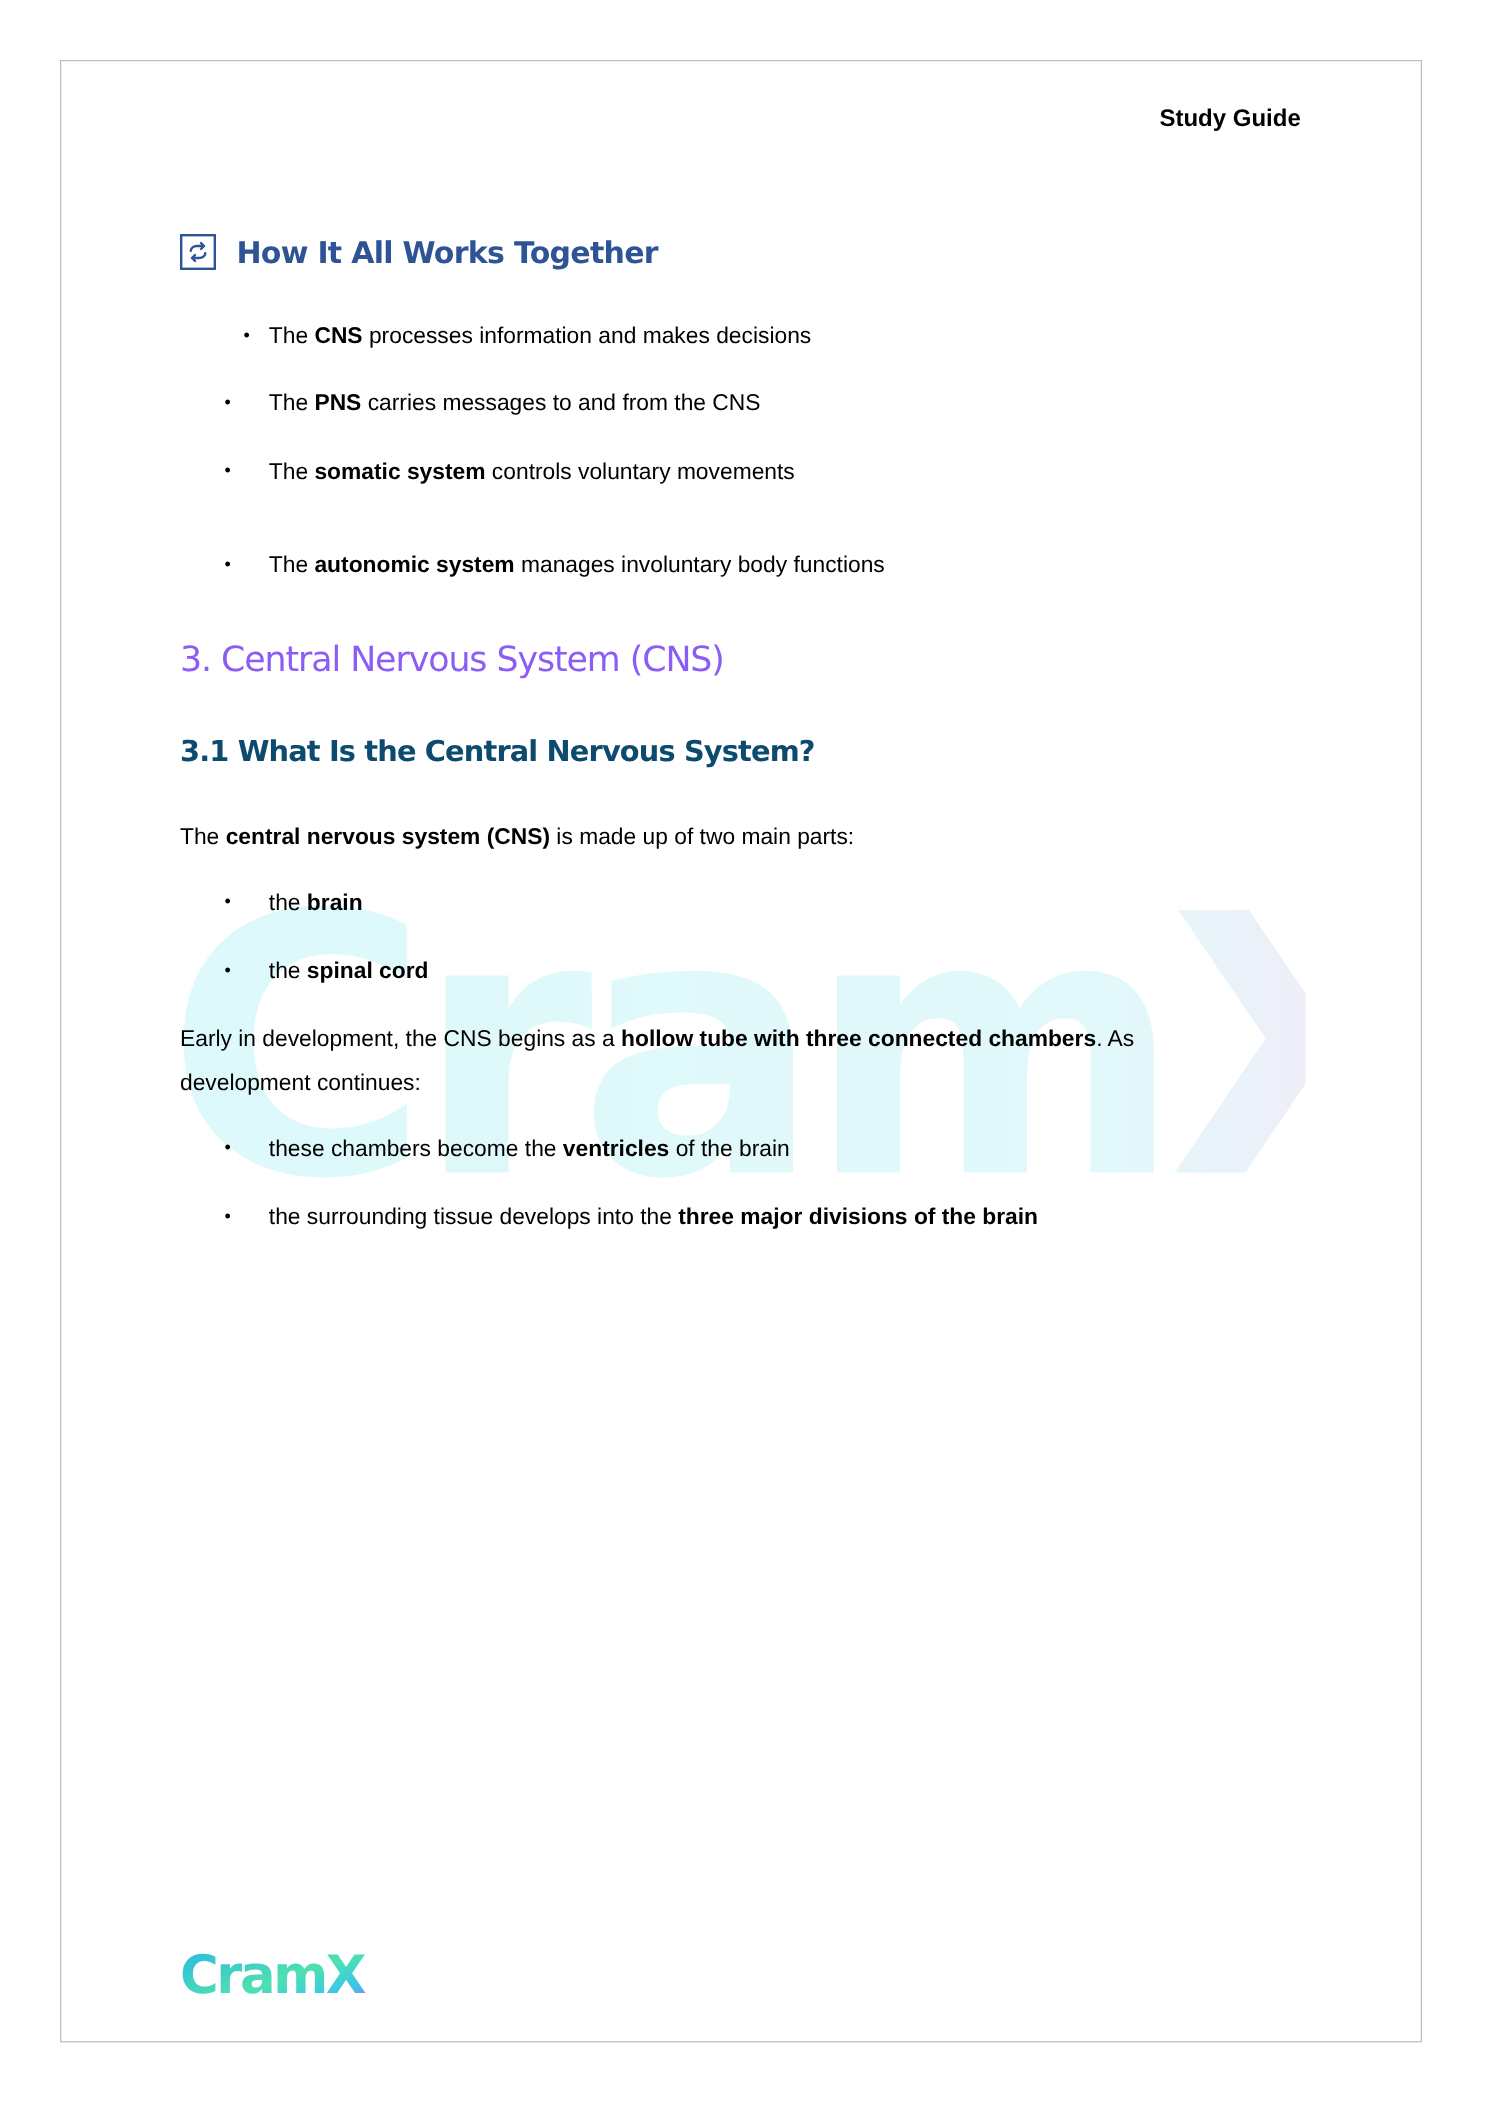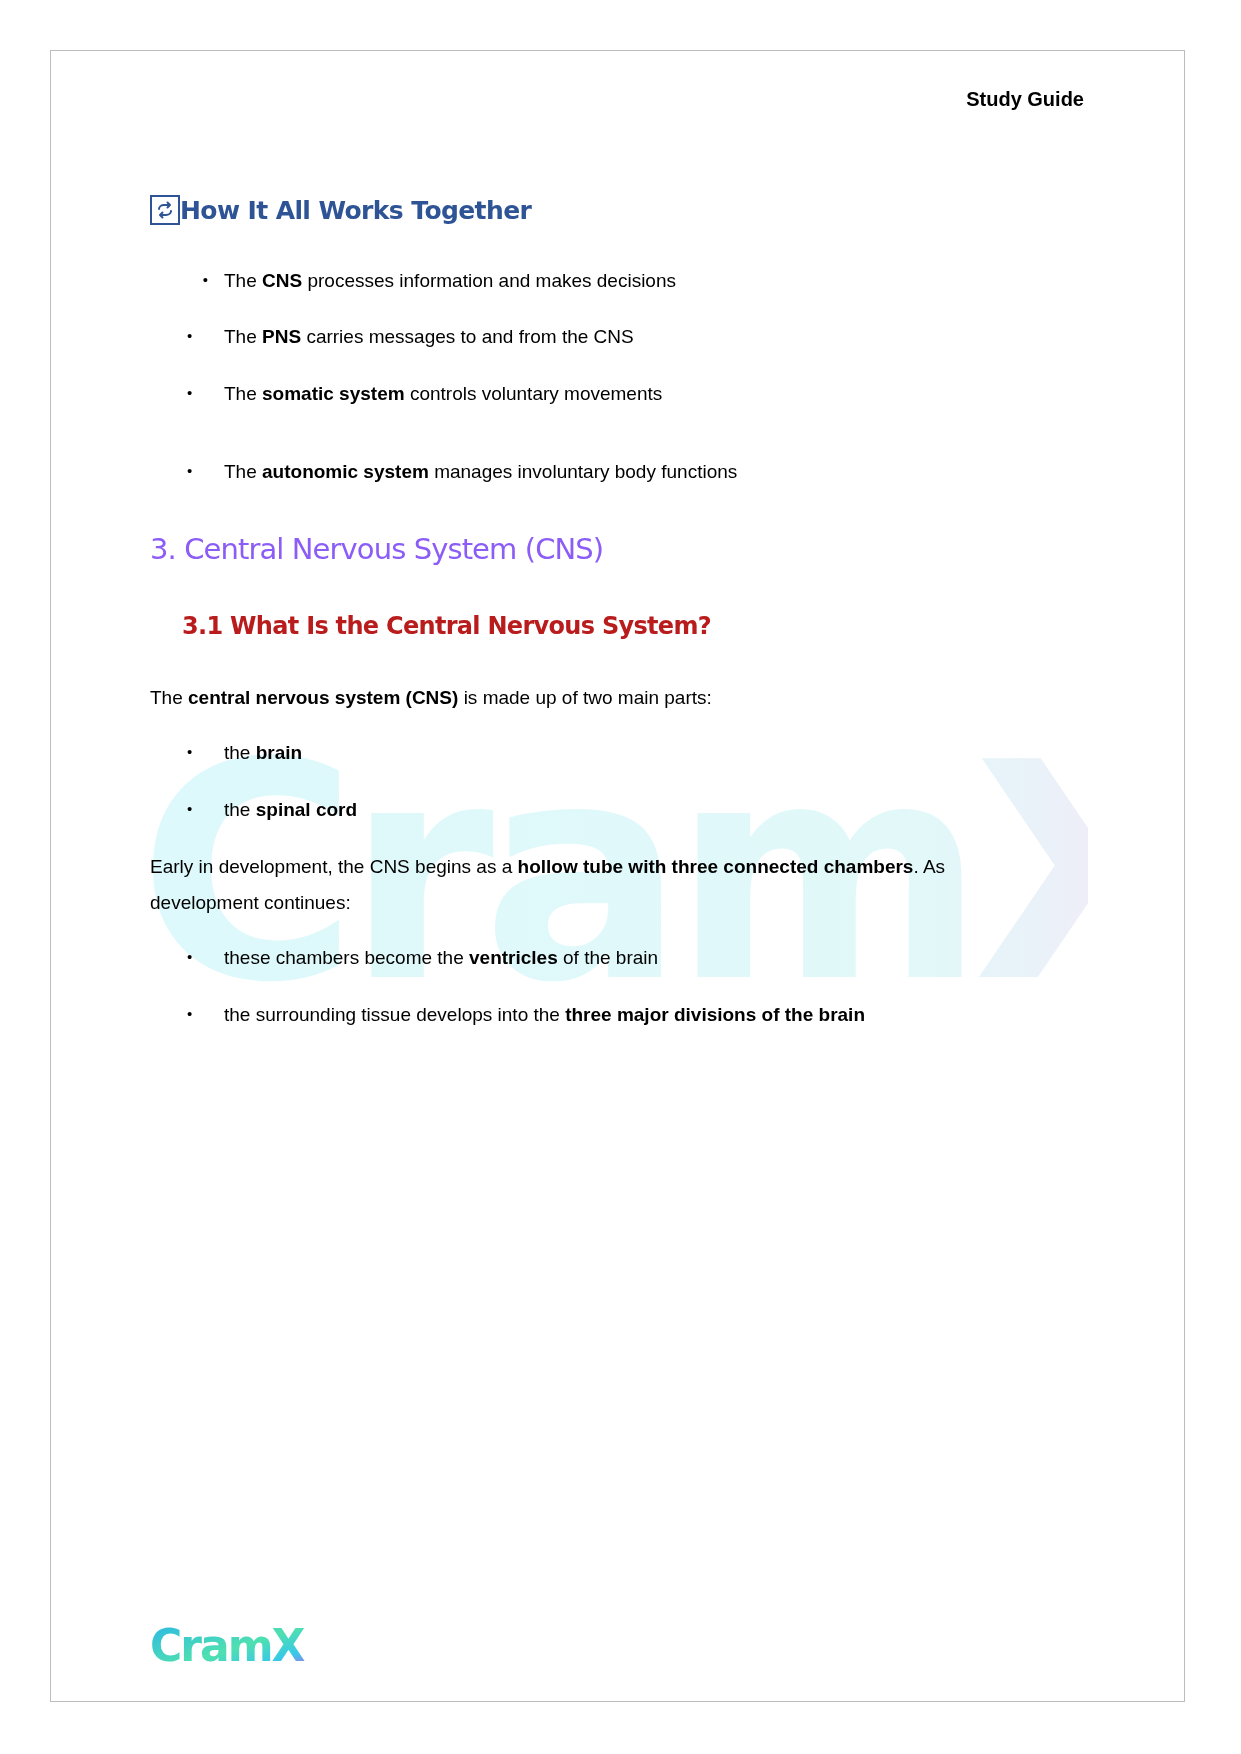--- a/index.html
+++ b/index.html
@@ -5,34 +5,34 @@
     html, body { margin: 0; padding: 0; background: #ffffff; }
     body { width: 1241px; height: 1754px; position: relative; overflow: hidden;
            font-family: "Liberation Sans", "DejaVu Sans", sans-serif; color: #000; }
     .page-border { position: absolute; left: 50px; top: 50px; width: 1135px; height: 1652px;
                    border: 1px solid #bdbdbd; box-sizing: border-box; }
     .watermark { position: absolute; left: 148px; top: 752px; width: 940px; height: 240px;
                  pointer-events: none; z-index: 0; }
     .doc-title { position: absolute; right: 157px; top: 88px; font-size: 20px; font-weight: bold;
                  letter-spacing: 0px; z-index: 2; }
     .content { position: absolute; left: 150px; top: 0; width: 940px; z-index: 2; }
-    .h-section { position: absolute; left: 0; top: 195px; display: flex; align-items: center; gap: 0;
+    .h-section { position: absolute; left: 0; top: 195px; display: flex; align-items: center; gap: 17px;
                  color: #2f5496; font-family: "DejaVu Sans", "Liberation Sans", sans-serif;
                  font-size: 25px; font-weight: bold; letter-spacing: -0.6px; }
     .icon-box { width: 30px; height: 30px; border: 2.5px solid #2f5496; box-sizing: border-box;
                 display: flex; align-items: center; justify-content: center; }
     .bullet { position: absolute; left: 37px; font-size: 19px; line-height: 22px; }
     .bullet .dot { display: inline-block; width: 37px; font-size: 15px; vertical-align: 2px; }
     .bullet b { font-weight: bold; }
     .h1 { position: absolute; left: 0; top: 532px; color: #8b5cf6;
           font-family: "DejaVu Sans", "Liberation Sans", sans-serif; font-size: 29px; font-weight: normal;
           letter-spacing: -0.9px; }
-    .h2 { position: absolute; left: 0; top: 612px; color: #b91c1c;
+    .h2 { position: absolute; left: 0; top: 612px; color: #0c4a6e;
           font-family: "DejaVu Sans", "Liberation Sans", sans-serif; font-size: 24px; font-weight: bold;
-          letter-spacing: -0.7px; margin-left: 32px; }
+          letter-spacing: -0.7px; }
     .para { position: absolute; left: 0; font-size: 19px; line-height: 36px; width: 880px; }
     .logo { position: absolute; left: 150px; top: 1618px; z-index: 2; }
   </style>
 </head>
 <body>
 
 <div class="page-border"></div>
 
 <svg class="watermark" viewBox="0 0 940 240">
   <defs>

